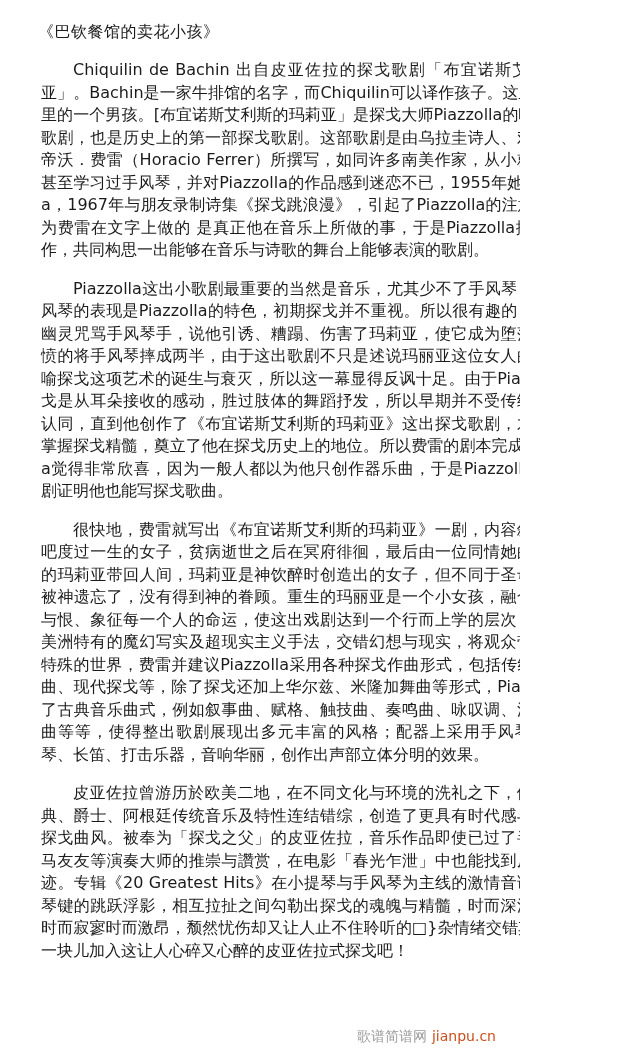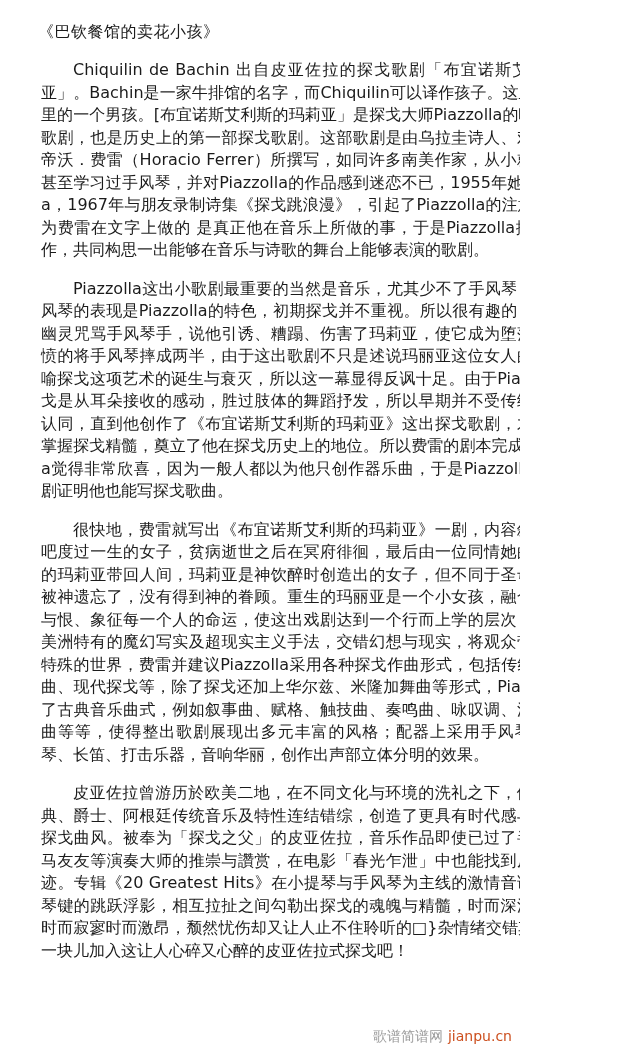--- a/index.html
+++ b/index.html
@@ -38,21 +38,21 @@
     margin: 16px;
     font-size: 16px;
     line-height: 22.5px;
     text-align: justify;
     text-indent: 2em;
     word-break: break-all;
   }
   .watermark {
     position: absolute;
     top: 1028px;
-    right: 8px;
+    right: 24px;
     font-size: 14px;
     white-space: nowrap;
   }
   .watermark .site-name { color: #9b9b9b; }
   .watermark .site-url  { color: #cc4f1e; margin-left: 5px; }
 </style>
 </head>
 <body>
 
 <div class="page">

